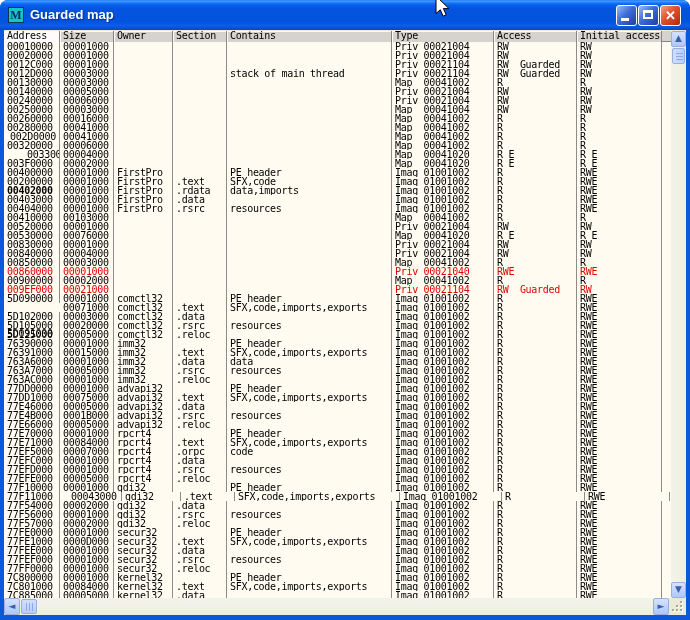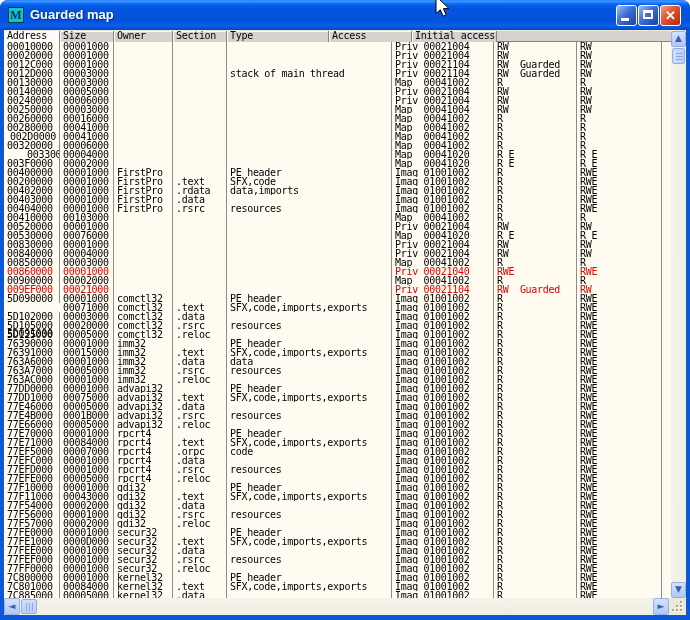--- a/index.html
+++ b/index.html
@@ -93,20 +93,21 @@
         <span class="glyph-x">✕</span>
       </div>
     </div>
 
     <div class="content">
       <div class="hdr" id="hdr">
           <div class="hcell sorted" style="width: 56px;">Address</div>
           <div class="hcell" style="width: 54px;">Size</div>
           <div class="hcell" style="width: 59px;">Owner</div>
           <div class="hcell" style="width: 54px;">Section</div>
+          <div class="hcell" style="width: 165px;">Contains</div>
           <div class="hcell" style="width: 102px;">Type</div>
           <div class="hcell" style="width: 83px;">Access</div>
           <div class="hcell" style="width: 85px;">Initial access</div>
         </div>
       <div class="tbl-fill"></div>
       <div class="tbl" id="tbl">
           <div class="row">
             <span class="cell" style="width: 56px;">00010000</span>
             <span class="cell" style="width: 54px;">00001000</span>
             <span class="cell" style="width: 59px;"></span>
@@ -260,21 +261,21 @@
             <span class="cell" style="width: 56px;">00200000</span>
             <span class="cell" style="width: 54px;">00001000</span>
             <span class="cell" style="width: 59px;">FirstPro</span>
             <span class="cell" style="width: 54px;">.text</span>
             <span class="cell" style="width: 165px;">SFX,code</span>
             <span class="cell" style="width: 102px;">Imag 01001002</span>
             <span class="cell" style="width: 83px;">R</span>
             <span class="cell" style="width: 85px;">RWE</span>
           </div>
           <div class="row">
-            <span class="cell" style="width: 56px;">00402000</span>
+            <span class="cell" style="width: 56px; font-weight: bold;">00402000</span>
             <span class="cell" style="width: 54px;">00001000</span>
             <span class="cell" style="width: 59px;">FirstPro</span>
             <span class="cell" style="width: 54px;">.rdata</span>
             <span class="cell" style="width: 165px;">data,imports</span>
             <span class="cell" style="width: 102px;">Imag 01001002</span>
             <span class="cell" style="width: 83px;">R</span>
             <span class="cell" style="width: 85px;">RWE</span>
           </div>
           <div class="row">
             <span class="cell" style="width: 56px;">00403000</span>
@@ -601,21 +602,21 @@
             <span class="cell" style="width: 54px;">00001000</span>
             <span class="cell" style="width: 59px;">gdi32</span>
             <span class="cell" style="width: 54px;"></span>
             <span class="cell" style="width: 165px;">PE header</span>
             <span class="cell" style="width: 102px;">Imag 01001002</span>
             <span class="cell" style="width: 83px;">R</span>
             <span class="cell" style="width: 85px;">RWE</span>
           </div>
           <div class="row">
             <span class="cell" style="width: 56px;">77F11000</span>
-            <span class="cell" style="width: 54px;">00043000</span>
+            <span class="cell" style="width: 54px; margin-left: 8px;">00043000</span>
             <span class="cell" style="width: 59px;">gdi32</span>
             <span class="cell" style="width: 54px;">.text</span>
             <span class="cell" style="width: 165px;">SFX,code,imports,exports</span>
             <span class="cell" style="width: 102px;">Imag 01001002</span>
             <span class="cell" style="width: 83px;">R</span>
             <span class="cell" style="width: 85px;">RWE</span>
           </div>
           <div class="row">
             <span class="cell" style="width: 56px;">77F54000</span>
             <span class="cell" style="width: 54px;">00002000</span>

